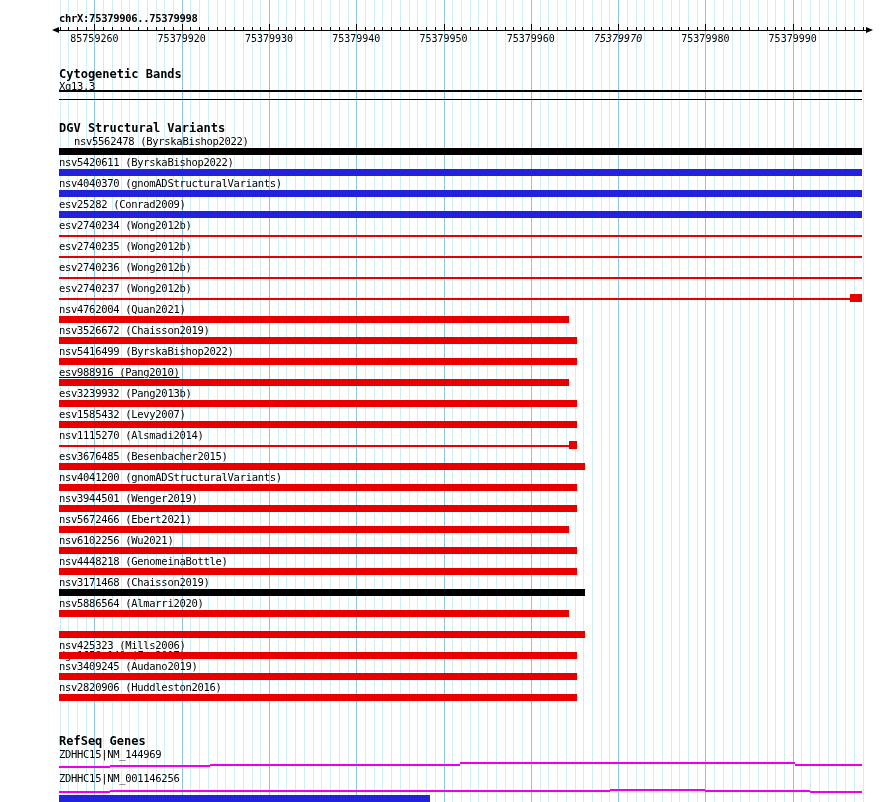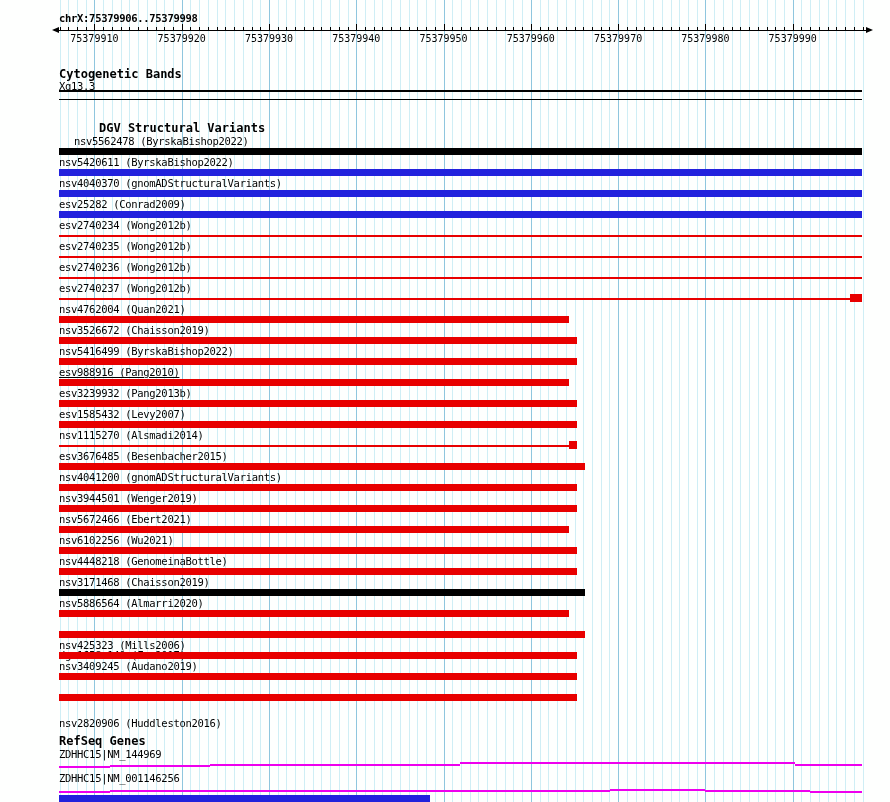--- a/index.html
+++ b/index.html
@@ -218,37 +218,37 @@
       <div class="tick" style="left: 783.9px; top: 27px; height: 3px;"></div>
       <div class="tick" style="left: 792.7px; top: 24px; height: 6px;"></div>
       <div class="tick" style="left: 801.4px; top: 27px; height: 3px;"></div>
       <div class="tick" style="left: 810.1px; top: 27px; height: 3px;"></div>
       <div class="tick" style="left: 818.8px; top: 27px; height: 3px;"></div>
       <div class="tick" style="left: 827.6px; top: 27px; height: 3px;"></div>
       <div class="tick" style="left: 836.3px; top: 27px; height: 3px;"></div>
       <div class="tick" style="left: 845px; top: 27px; height: 3px;"></div>
       <div class="tick" style="left: 853.7px; top: 27px; height: 3px;"></div>
       <div class="tick" style="left: 862.5px; top: 27px; height: 3px;"></div>
-      <div class="abs tick-label" style="left: 94.4px; top: 34px;">75379910</div>
+      <div class="abs tick-label" style="left: 94.4px; top: 34px;">85759260</div>
       <div class="abs tick-label" style="left: 181.7px; top: 34px;">75379920</div>
       <div class="abs tick-label" style="left: 269px; top: 34px;">75379930</div>
       <div class="abs tick-label" style="left: 356.3px; top: 34px;">75379940</div>
       <div class="abs tick-label" style="left: 443.5px; top: 34px;">75379950</div>
       <div class="abs tick-label" style="left: 530.8px; top: 34px;">75379960</div>
-      <div class="abs tick-label" style="left: 618.1px; top: 34px;">75379970</div>
+      <div class="abs tick-label" style="left: 618.1px; top: 34px; font-style: italic;">75379970</div>
       <div class="abs tick-label" style="left: 705.4px; top: 34px;">75379980</div>
       <div class="abs tick-label" style="left: 792.7px; top: 34px;">75379990</div>
     </div>
 
   <div class="abs sec-header" style="left:59px;top:68px;">Cytogenetic Bands</div>
   <div class="abs feat-label" style="left:59px;top:81px;">Xq13.3</div>
   <div class="hline" style="left:59px;top:90px;width:803px;height:2px;"></div>
   <div class="hline" style="left:59px;top:99px;width:803px;height:1px;"></div>
 
-  <div class="abs sec-header" style="left:59px;top:122px;margin-left:40px;">DGV Structural Variants</div>
+  <div class="abs sec-header" style="left:59px;top:122px;">DGV Structural Variants</div>
   <div id="variants">
       <div class="abs feat-label" style="left: 74px; top: 136px;">nsv5562478 (ByrskaBishop2022)</div>
       <div class="bar" style="left: 59px; top: 148px; width: 803px; height: 7px; background: rgb(0, 0, 0);"></div>
       <div class="abs feat-label" style="left: 59px; top: 157px;">nsv5420611 (ByrskaBishop2022)</div>
       <div class="bar" style="left: 59px; top: 169px; width: 803px; height: 7px; background: rgb(34, 34, 221);"></div>
       <div class="abs feat-label" style="left: 59px; top: 178px;">nsv4040370 (gnomADStructuralVariants)</div>
       <div class="bar" style="left: 59px; top: 190px; width: 803px; height: 7px; background: rgb(34, 34, 221);"></div>
       <div class="abs feat-label" style="left: 59px; top: 199px;">esv25282 (Conrad2009)</div>
       <div class="bar" style="left: 59px; top: 211px; width: 803px; height: 7px; background: rgb(34, 34, 221);"></div>
       <div class="abs feat-label" style="left: 59px; top: 220px;">esv2740234 (Wong2012b)</div>
@@ -290,21 +290,21 @@
       <div class="abs feat-label" style="left: 59px; top: 577px;">nsv3171468 (Chaisson2019)</div>
       <div class="bar" style="left: 59px; top: 589px; width: 526px; height: 7px; background: rgb(0, 0, 0);"></div>
       <div class="abs feat-label" style="left: 59px; top: 598px;">nsv5886564 (Almarri2020)</div>
       <div class="bar" style="left: 59px; top: 610px; width: 510px; height: 7px; background: rgb(232, 0, 0);"></div>
       <div class="abs feat-label" style="left: 59px; top: 650px;">dgv1658n140 (Fan2017)</div>
       <div class="bar" style="left: 59px; top: 631px; width: 526px; height: 7px; background: rgb(232, 0, 0);"></div>
       <div class="abs feat-label" style="left: 59px; top: 640px;">nsv425323 (Mills2006)</div>
       <div class="bar" style="left: 59px; top: 652px; width: 518px; height: 7px; background: rgb(232, 0, 0);"></div>
       <div class="abs feat-label" style="left: 59px; top: 661px;">nsv3409245 (Audano2019)</div>
       <div class="bar" style="left: 59px; top: 673px; width: 518px; height: 7px; background: rgb(232, 0, 0);"></div>
-      <div class="abs feat-label" style="left: 59px; top: 682px; margin-top: 36px;">nsv2820906 (Huddleston2016)</div>
+      <div class="abs feat-label" style="left: 59px; top: 682px;">nsv2820906 (Huddleston2016)</div>
       <div class="bar" style="left: 59px; top: 694px; width: 518px; height: 7px; background: rgb(232, 0, 0);"></div>
     </div>
 
   <div class="abs sec-header" style="left:59px;top:735px;">RefSeq Genes</div>
   <div id="genes">
       <div class="abs feat-label" style="left: 59px; top: 749px;">ZDHHC15|NM_144969</div>
       <div class="bar" style="left: 59px; top: 766px; width: 51px; height: 1.5px; background: rgb(238, 0, 238);"></div>
       <div class="bar" style="left: 110px; top: 765px; width: 100px; height: 1.5px; background: rgb(238, 0, 238);"></div>
       <div class="bar" style="left: 210px; top: 764px; width: 250px; height: 1.5px; background: rgb(238, 0, 238);"></div>
       <div class="bar" style="left: 460px; top: 762px; width: 335px; height: 1.5px; background: rgb(238, 0, 238);"></div>

